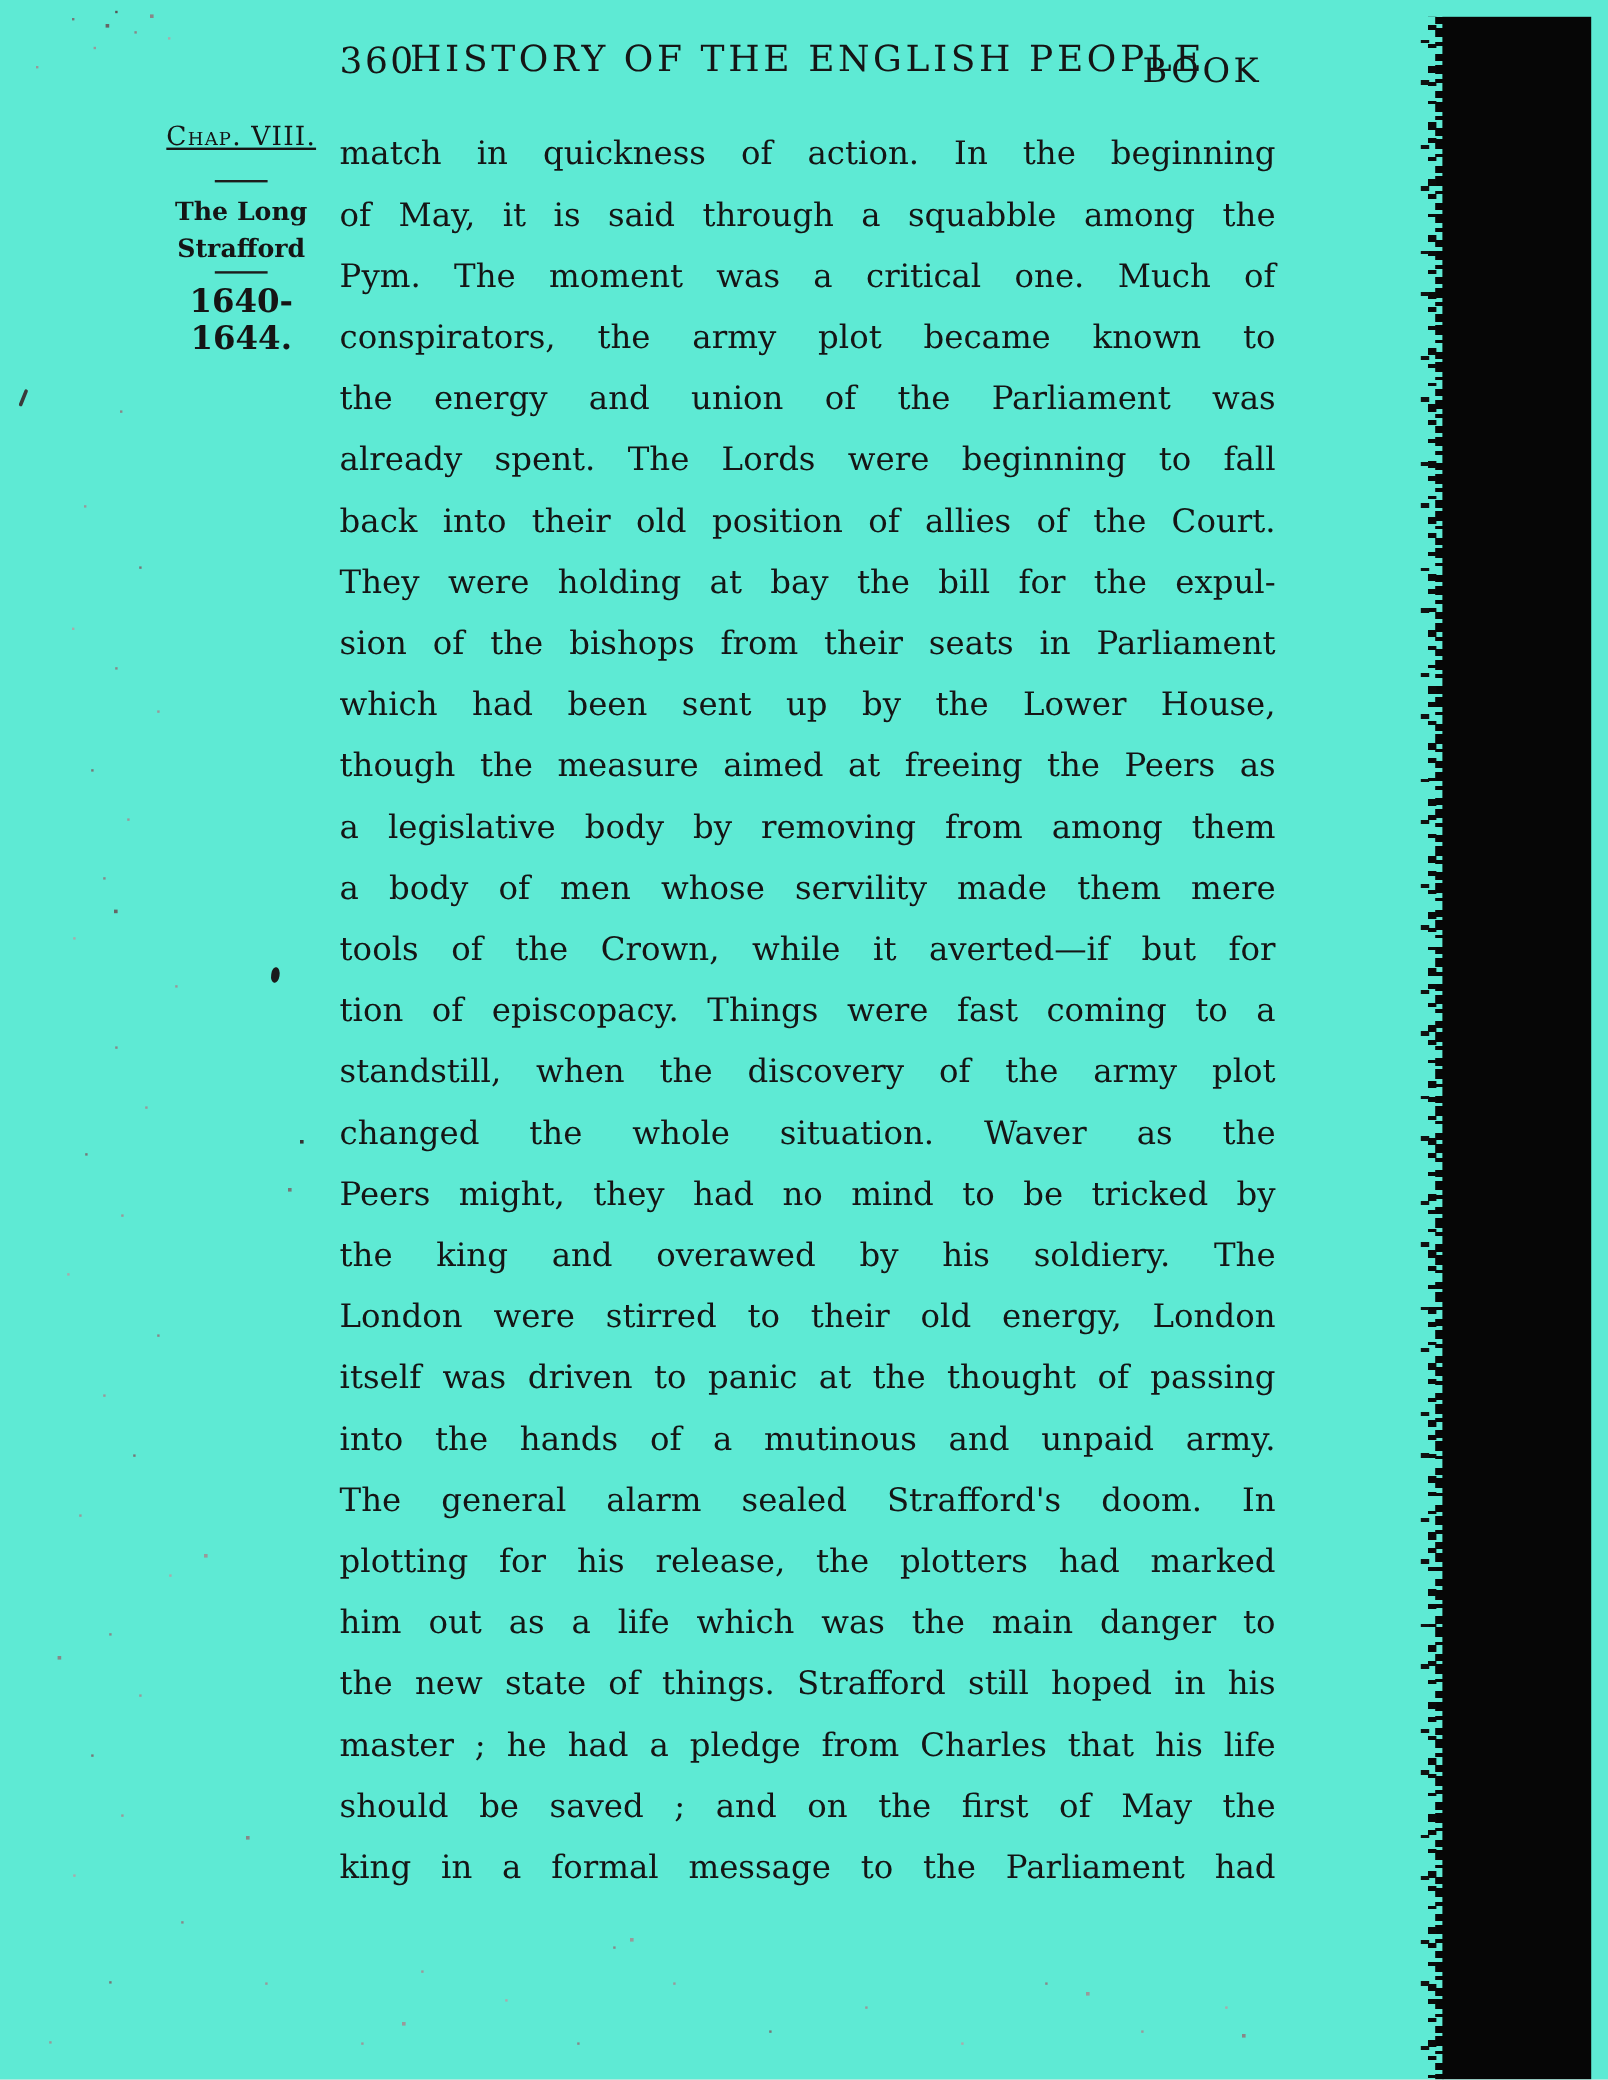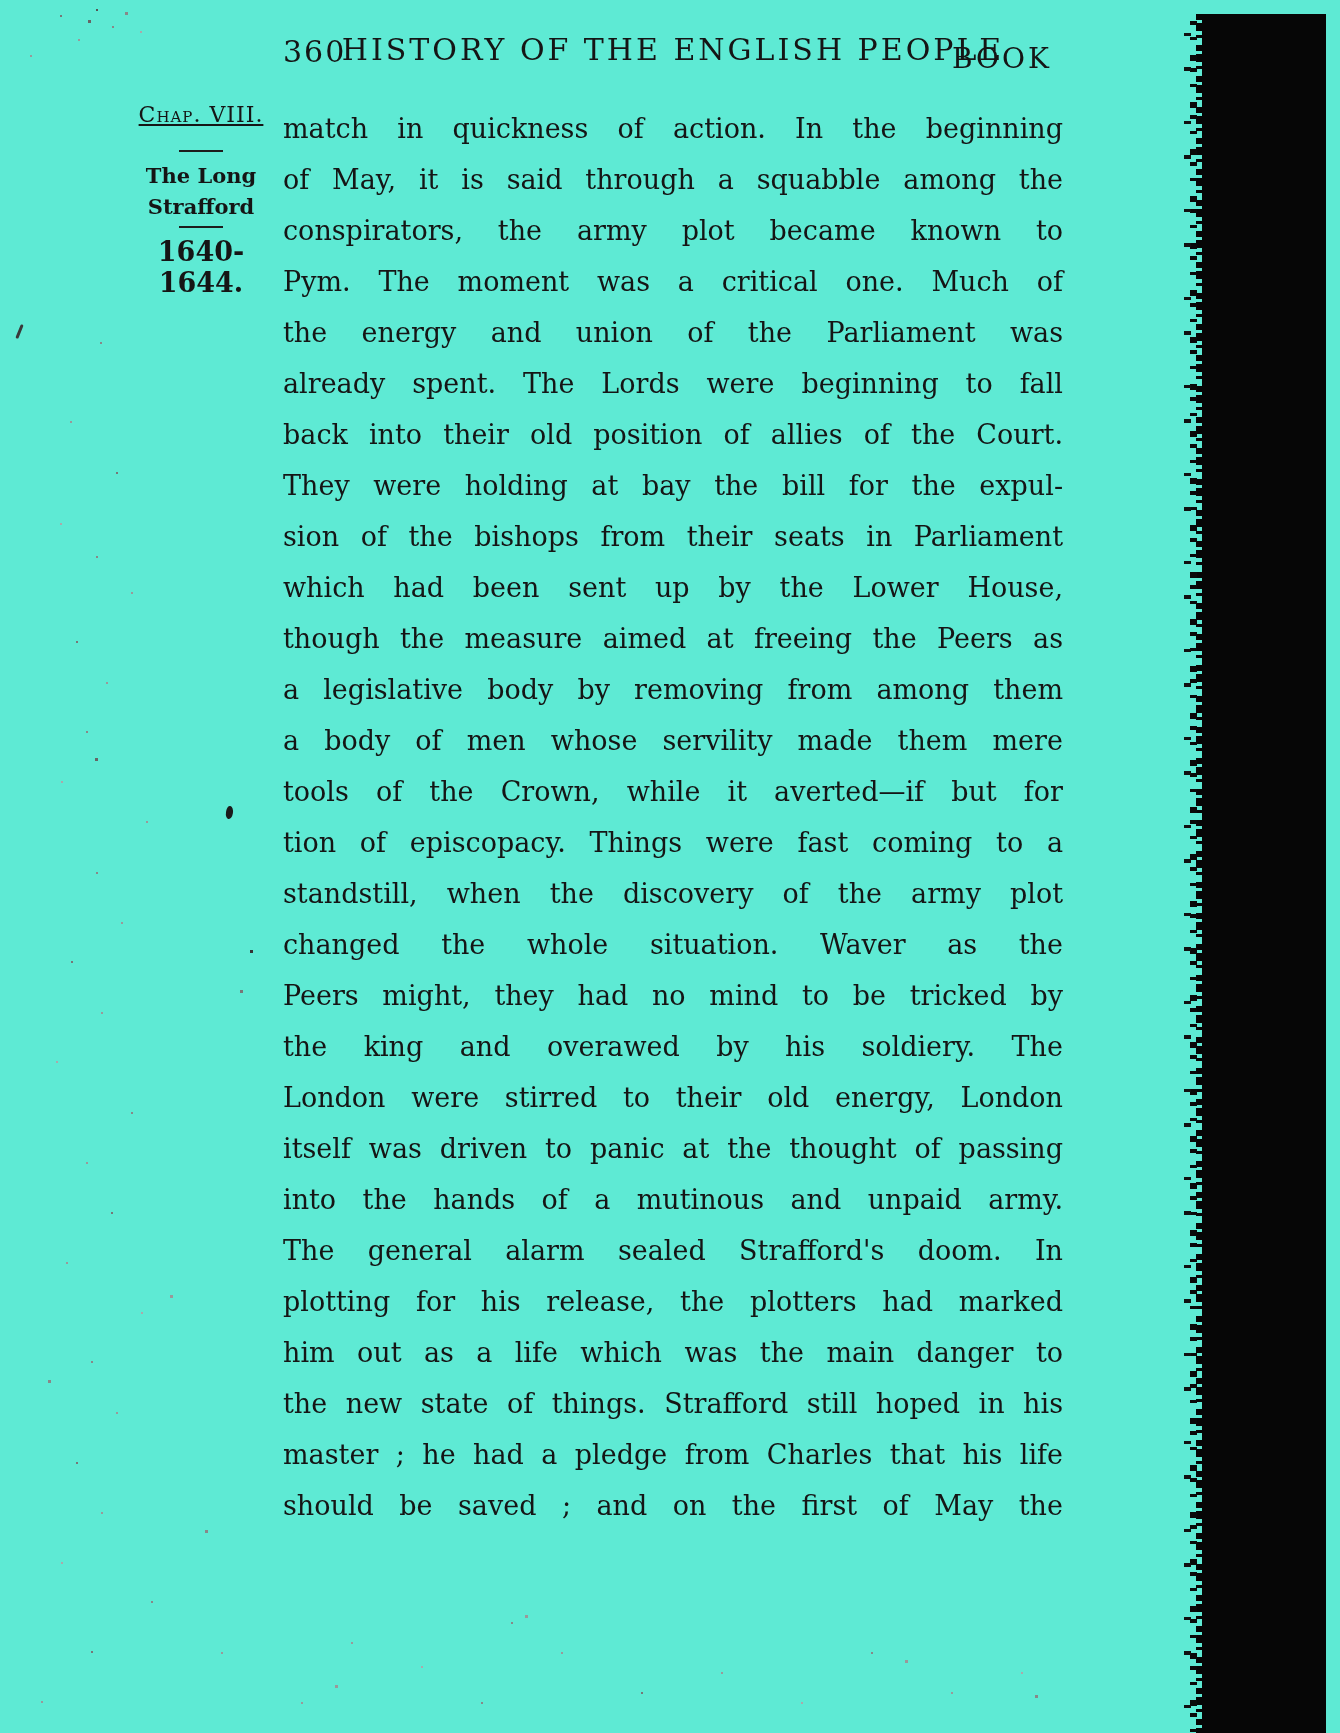--- a/index.html
+++ b/index.html
@@ -137,22 +137,22 @@
     <div class="chapter-heading">Chap. VIII.</div>
     <div class="note-rule rule-1"></div>
     <div class="side-note">The Long Strafford</div>
     <div class="note-rule rule-2"></div>
     <div class="date-range">1640-1644.</div>
   </aside>
 
   <main class="body-text">
       <div class="line">match in quickness of action. In the beginning</div>
       <div class="line">of May, it is said through a squabble among the</div>
+      <div class="line">Pym. The moment was a critical one. Much of</div>
       <div class="line">conspirators, the army plot became known to</div>
-      <div class="line">Pym. The moment was a critical one. Much of</div>
       <div class="line">the energy and union of the Parliament was</div>
       <div class="line">already spent. The Lords were beginning to fall</div>
       <div class="line">back into their old position of allies of the Court.</div>
       <div class="line">They were holding at bay the bill for the expul-</div>
       <div class="line">sion of the bishops from their seats in Parliament</div>
       <div class="line">which had been sent up by the Lower House,</div>
       <div class="line">though the measure aimed at freeing the Peers as</div>
       <div class="line">a legislative body by removing from among them</div>
       <div class="line">a body of men whose servility made them mere</div>
       <div class="line">tools of the Crown, while it averted—if but for</div>
@@ -163,20 +163,21 @@
       <div class="line">the king and overawed by his soldiery. The</div>
       <div class="line">London were stirred to their old energy, London</div>
       <div class="line">itself was driven to panic at the thought of passing</div>
       <div class="line">into the hands of a mutinous and unpaid army.</div>
       <div class="line">The general alarm sealed Strafford's doom. In</div>
       <div class="line">plotting for his release, the plotters had marked</div>
       <div class="line">him out as a life which was the main danger to</div>
       <div class="line">the new state of things. Strafford still hoped in his</div>
       <div class="line">master ; he had a pledge from Charles that his life</div>
       <div class="line">should be saved ; and on the first of May the</div>
+      <div class="line">king in a formal message to the Parliament had</div>
     </main>
 
   <div class="gutter-shadow">
     <div class="ragged-1"></div>
     <div class="ragged-2"></div>
     <div class="ragged-3"></div>
   </div>
 
   <div class="speck-a"></div>
   <div class="speck-b"></div>

